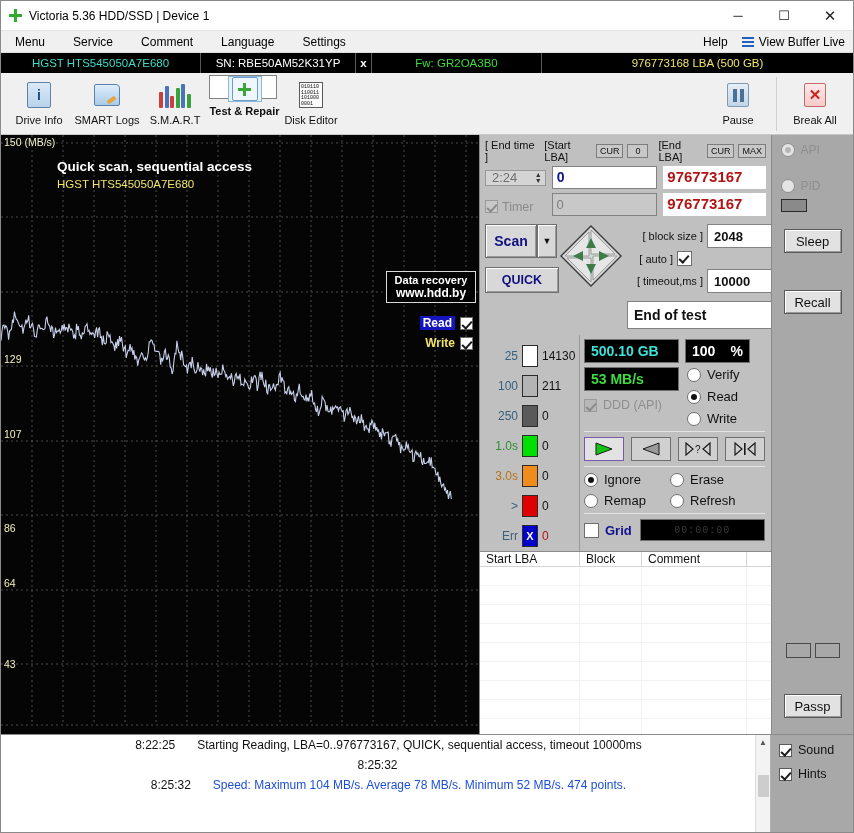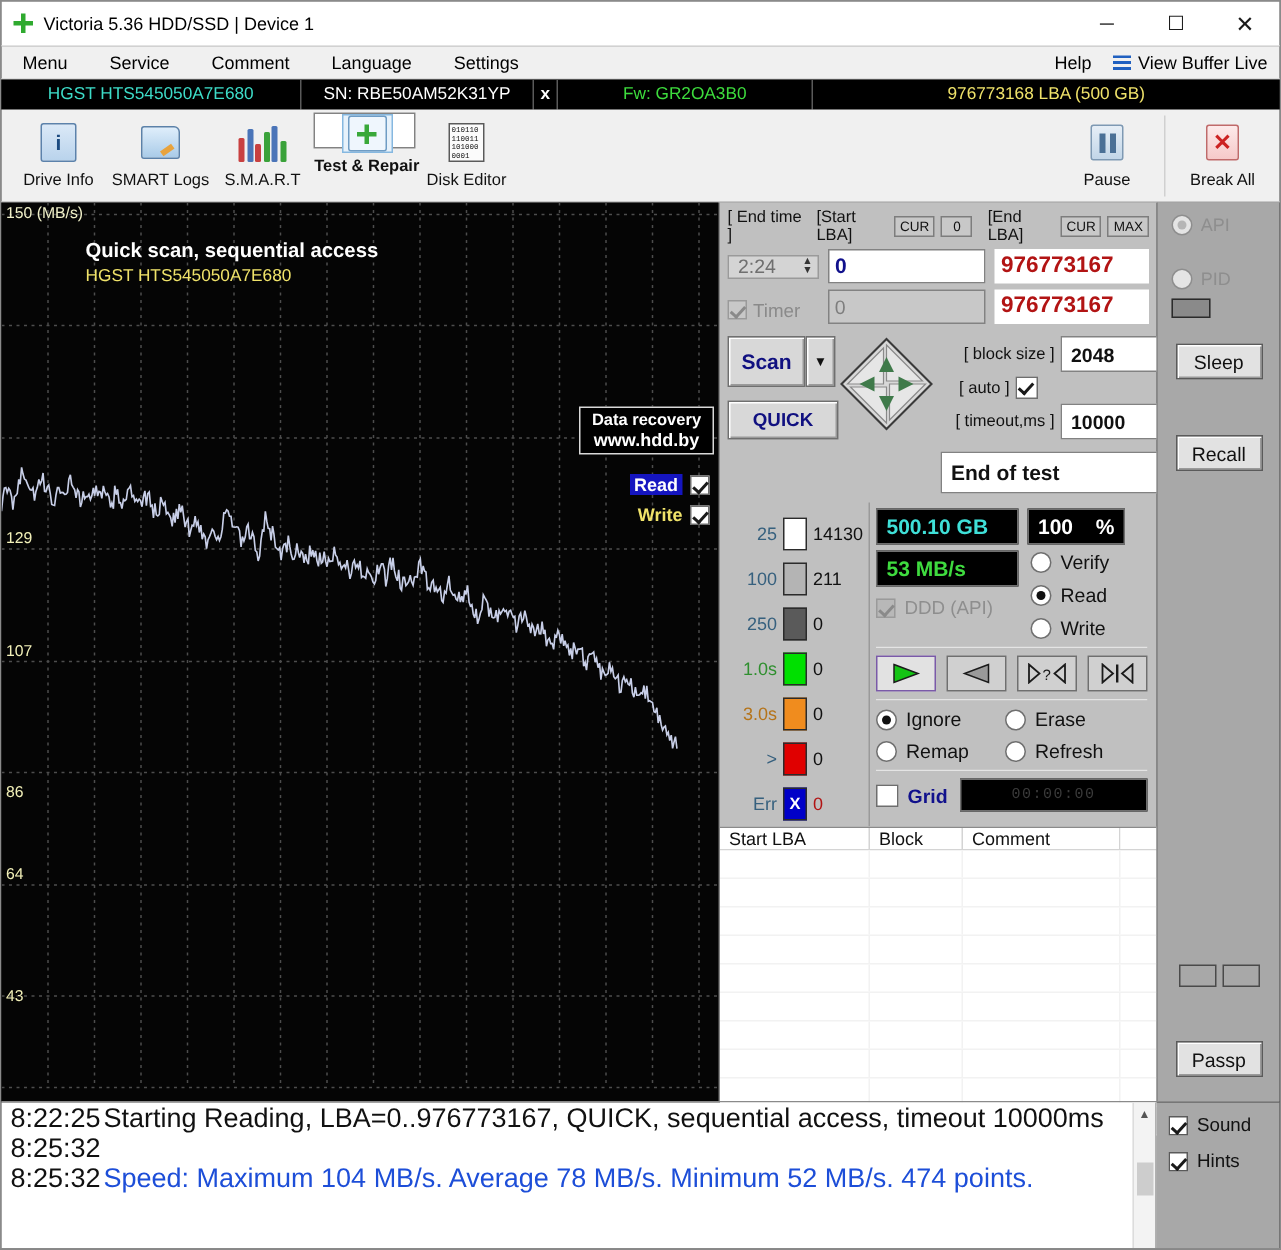--- a/index.html
+++ b/index.html
@@ -312,21 +312,21 @@
     width: 25px; height: 15px; background: #a8a8a8; border: 1px solid #4a4a4a;
     font-size: 8px; color: #8e8e8e; display:flex; align-items:center; justify-content:center;
   }
 
   
   .logwrap { height: 98px; flex: 0 0 98px; display: flex; border-top: 1px solid #8a8a8a; }
   .log {
     flex: 1; background: #fff; position: relative; overflow: hidden;
     border-right: 1px solid #b0b0b0;
   }
-  .log-line { display: flex; font-size: 18px; line-height: 20px; padding-left: 6px; }
+  .log-line { display: flex; font-size: 12px; line-height: 20px; padding-left: 6px; justify-content: center; }
   .log-time { width: 62px; flex:0 0 62px; color:#111; }
   .log-msg { color: #111; white-space: nowrap; }
   .log-msg.blue { color: #1d4ed8; }
   .log-sb {
     position:absolute; right:0; top:0; width: 15px; height: 100%;
     background: #f3f3f3; border-left:1px solid #dcdcdc;
   }
   .log-sb .up { height:15px; text-align:center; font-size:8px; line-height:15px; color:#555; }
   .log-sb .thumb { position:absolute; left:2px; top:40px; width:11px; height:22px; background:#cdcdcd; }
   .logside {

